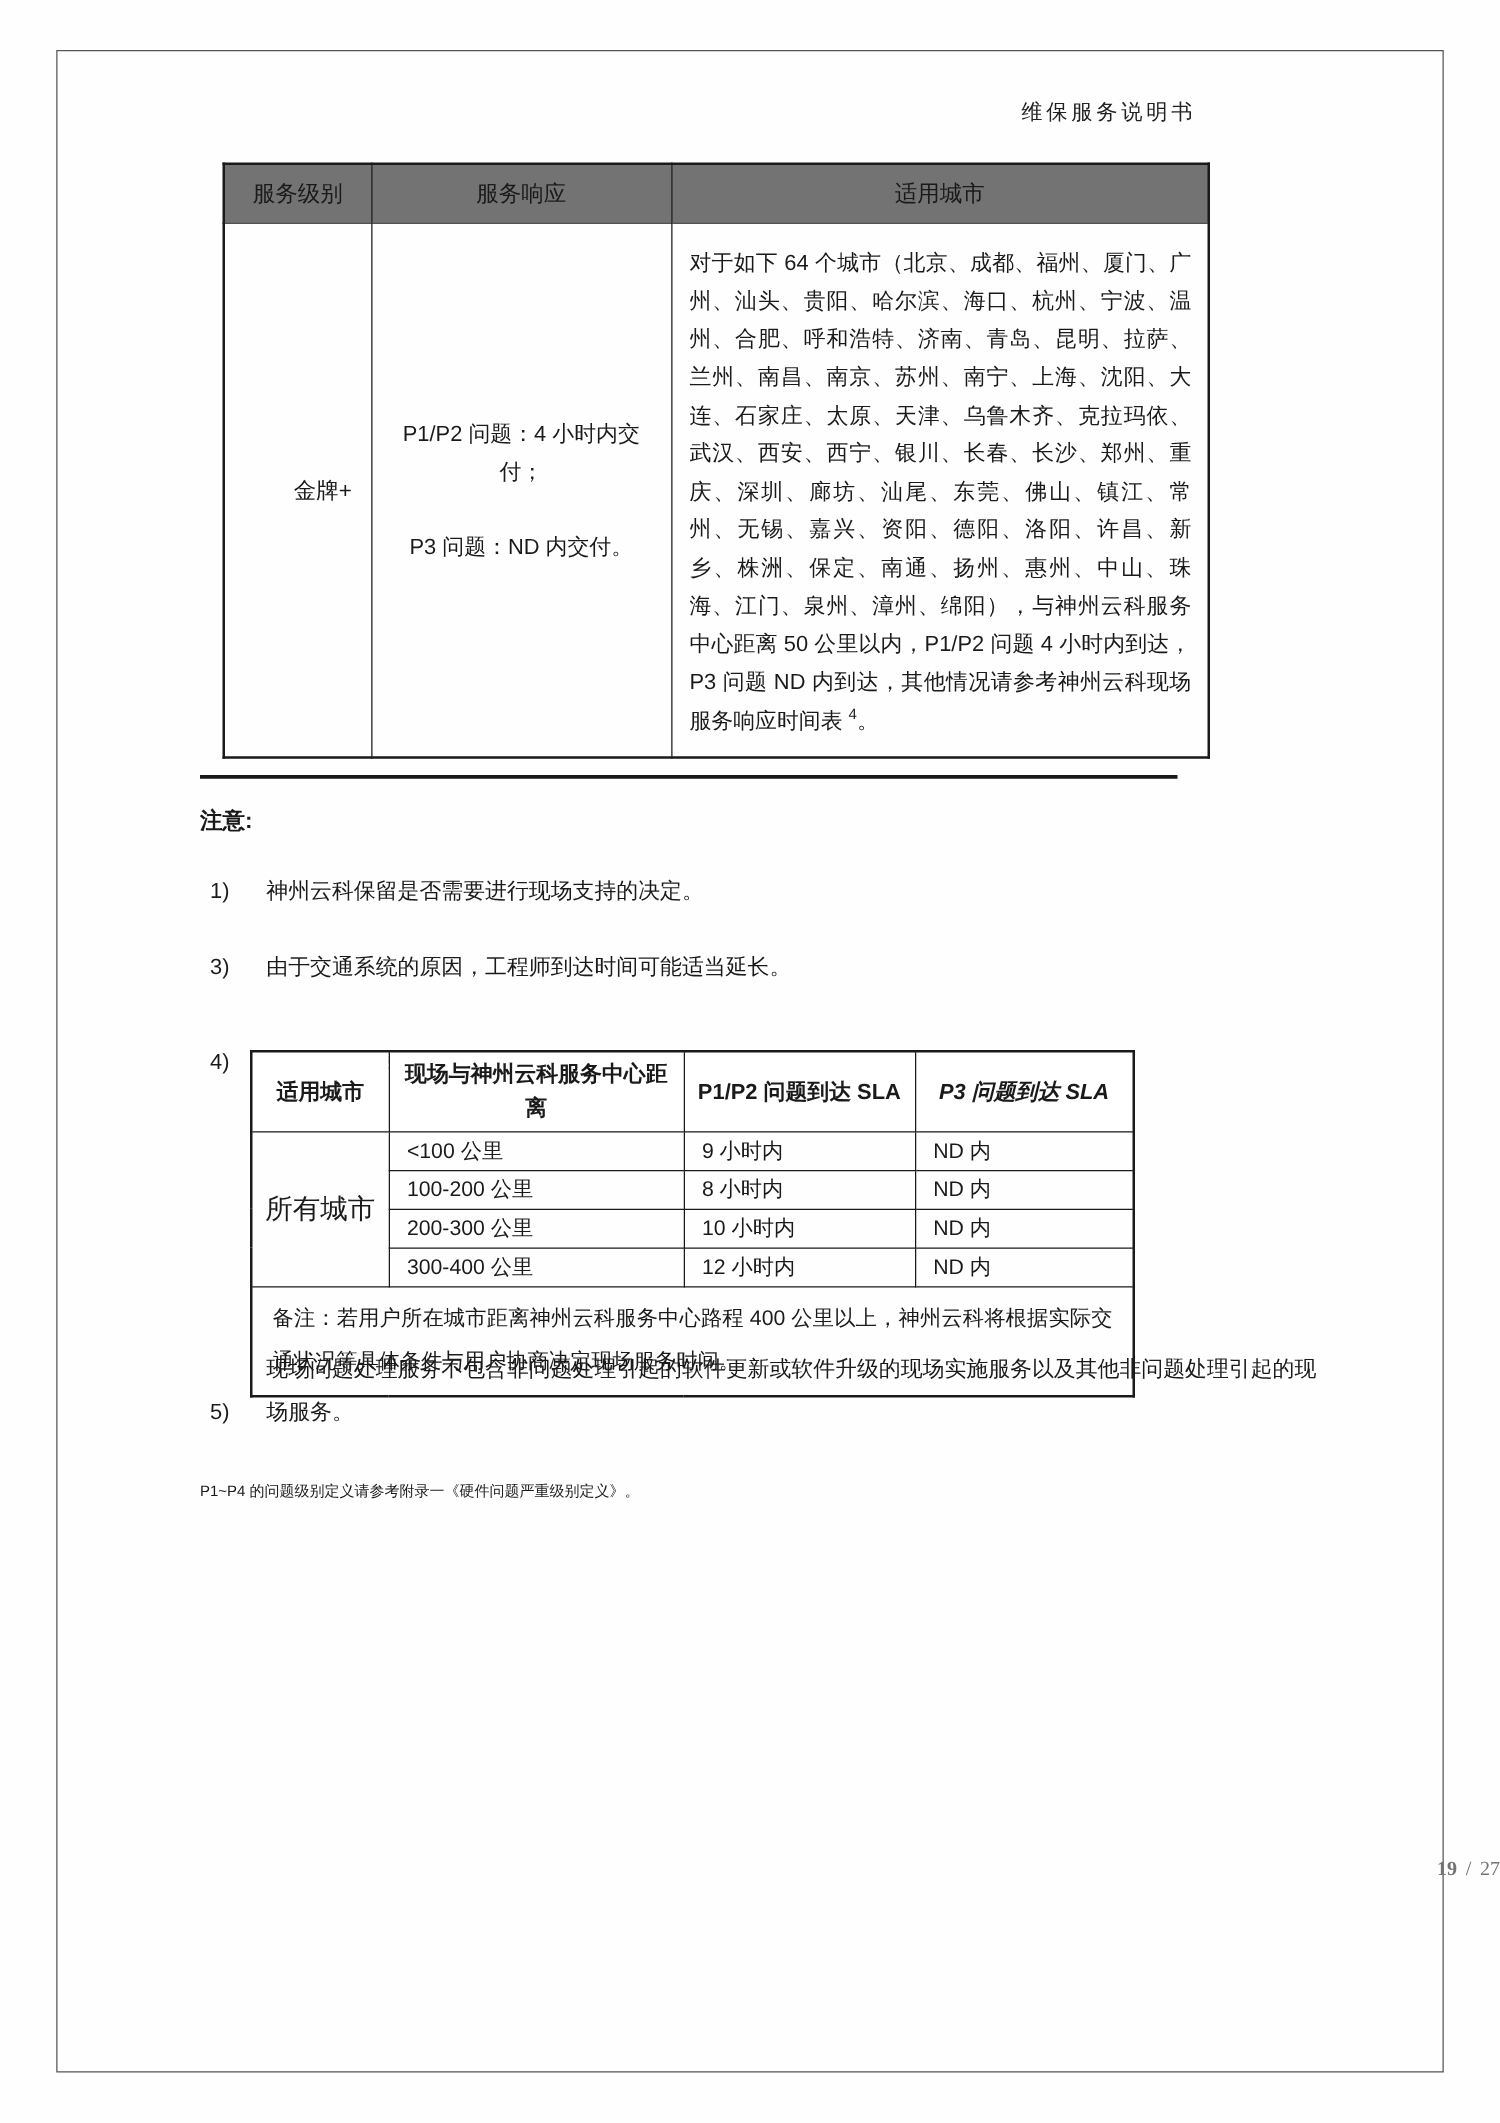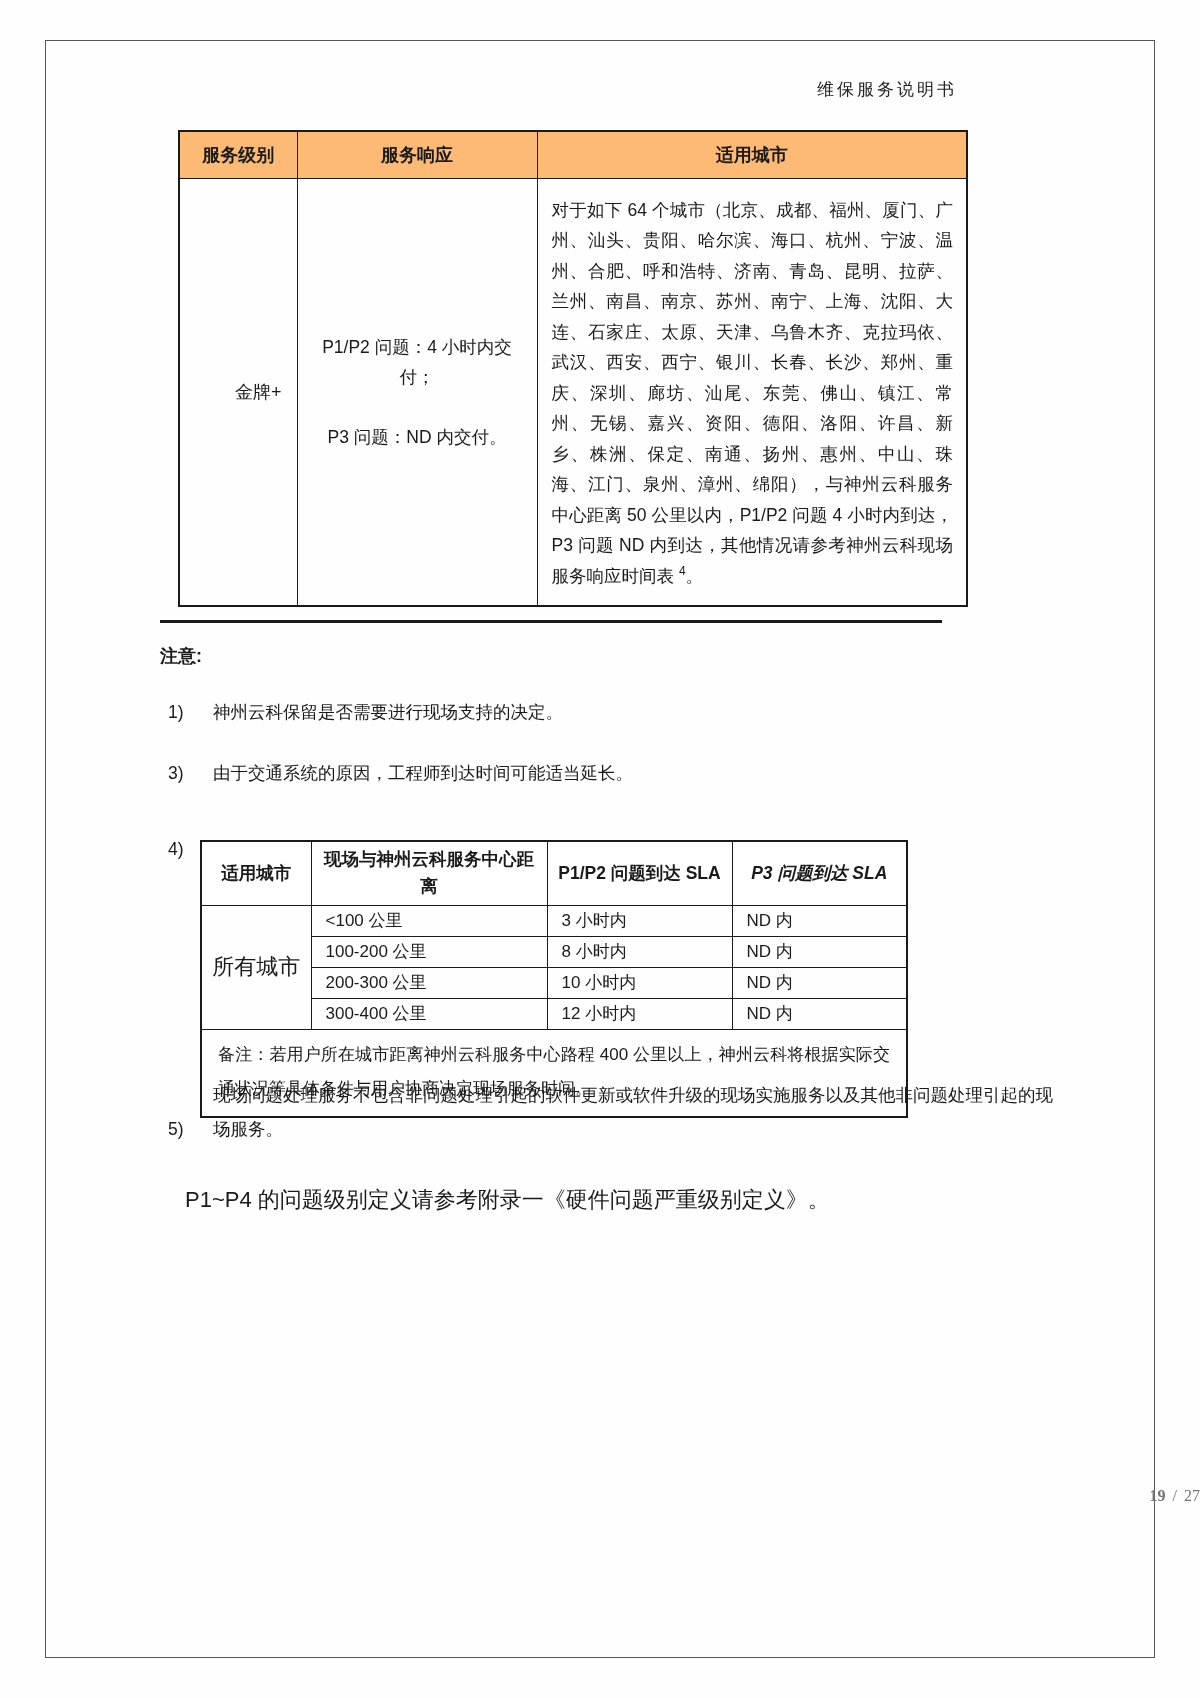--- a/index.html
+++ b/index.html
@@ -24,23 +24,23 @@
   }
   
   table { border-collapse: collapse; }
   .svc-table {
     position: absolute; left: 178px; top: 130px; width: 788px;
     border: 2px solid #1a1a1a;
     table-layout: fixed;
   }
   .svc-table th, .svc-table td { border: 1.5px solid #1a1a1a; }
   .svc-table th {
-    background: #fdba74;
+    background: #737373;
     height: 47px;
-    font-size: 18px; font-weight: bold; text-align: center;
+    font-size: 18px; font-weight: normal; text-align: center;
   }
   .svc-table .c1 { width: 118px; }
   .svc-table .c2 { width: 240px; }
   .svc-table .c3 { width: 430px; }
   .level-cell {
     text-align: center; vertical-align: middle;
     font-size: 18px;
     padding-left: 40px;
   }
   .resp-cell {
@@ -72,22 +72,21 @@
   .note-item .num { display: inline-block; width: 45px; }
   .ni1 { top: 699px; }
   .ni2 { top: 722px; }
   .ni3 { top: 760px; }
   .ni4 { top: 836px; }
   .ni5 { top: 1112px; width: 885px; line-height: 34px; }
   .ni5 .txt5 { display: block; margin-left: 45px; margin-top: -34px; text-align: justify; }
   .ni5 .num { float: left; }
   .closing {
     position: absolute; left: 160px; top: 1185px;
-    font-size: 22px;
-    margin-left: 25px;
+    font-size: 12px;
   }
   
   .sla-table {
     position: absolute; left: 200px; top: 840px; width: 706px;
     border: 2px solid #1a1a1a;
     table-layout: fixed;
     font-size: 17px;
   }
   .sla-table th, .sla-table td { border: 1.5px solid #1a1a1a; }
   .sla-table th {
@@ -164,21 +163,21 @@
         <th class="sc1">适用城市</th>
         <th class="sc2">现场与神州云科服务中心距离</th>
         <th class="sc3">P1/P2 问题到达 SLA</th>
         <th class="sc4">P3 问题到达 SLA</th>
       </tr>
     </thead>
     <tbody>
       <tr>
         <td class="city-scope-cell" rowspan="4">所有城市</td>
         <td>&lt;100 公里</td>
-        <td>3 小时内</td>
+        <td>9 小时内</td>
         <td>ND 内</td>
       </tr>
       <tr>
         <td>100-200 公里</td>
         <td>8 小时内</td>
         <td>ND 内</td>
       </tr>
       <tr>
         <td>200-300 公里</td>
         <td>10 小时内</td>

